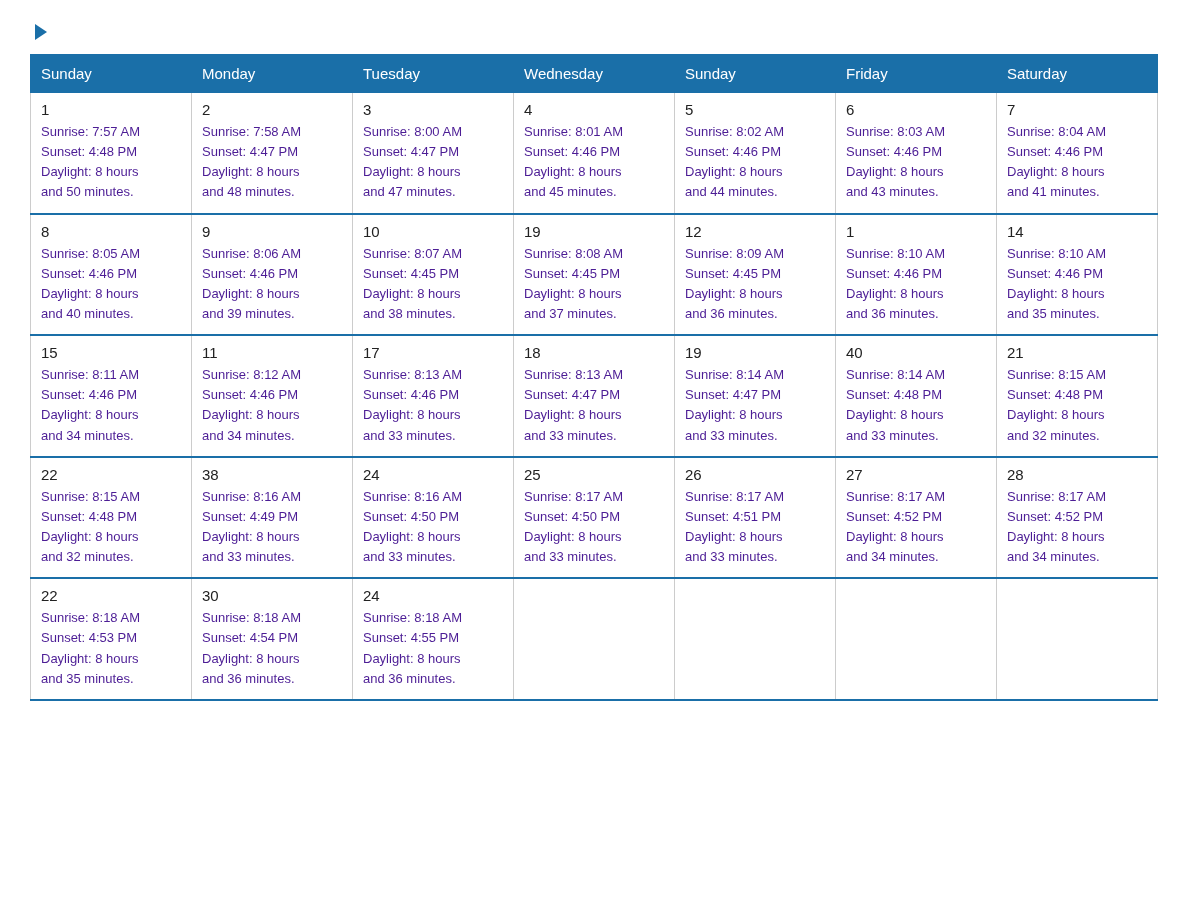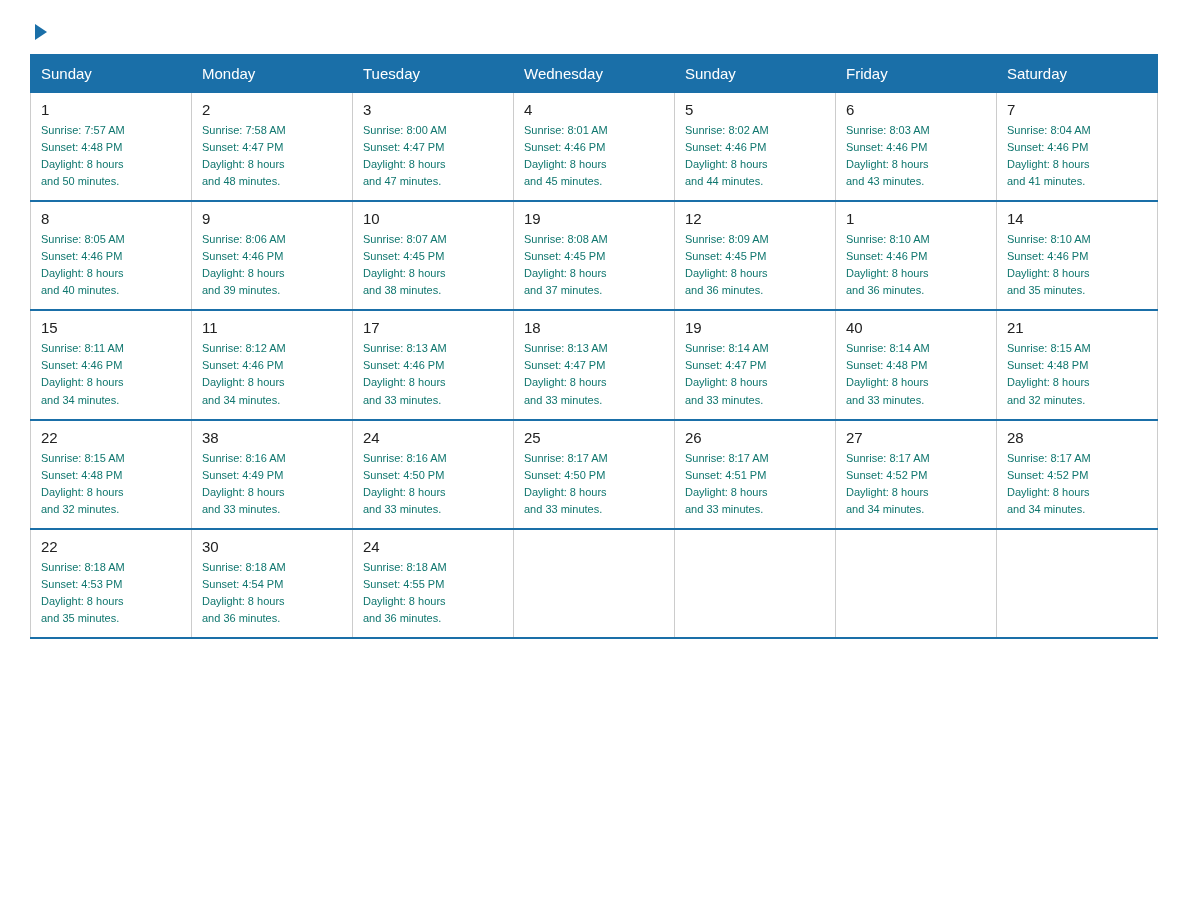--- a/index.html
+++ b/index.html
@@ -88,23 +88,23 @@
       border-bottom: 2px solid #1a6fa8;
     }
     .day-num {
       font-size: 15px;
       font-weight: normal;
       color: #222;
       display: block;
       margin-bottom: 4px;
     }
     .day-info {
-      font-size: 11px;
+      font-size: 13px;
       line-height: 1.55;
-      color: #0f766e;
+      color: #4c1d95;
     }
     td.empty {
       background: #fff;
     }
   </style>
 </head>
 <body>
 
 <div class="header">
   <div class="logo">

